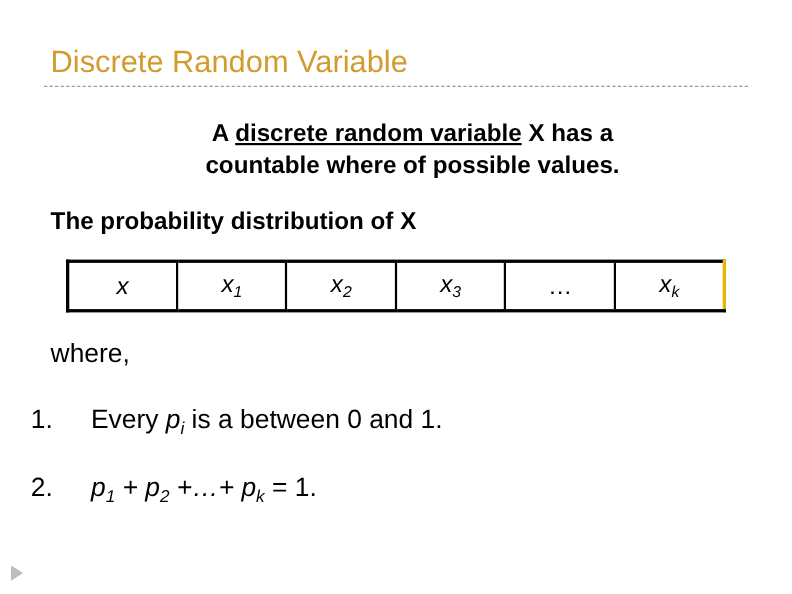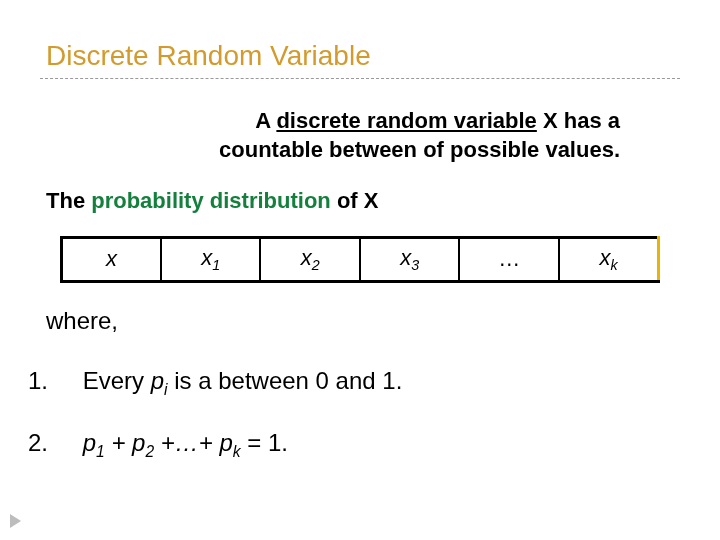--- a/index.html
+++ b/index.html
@@ -19,33 +19,33 @@
     padding-left: 6px;
   }
   .divider {
     border-top: 1px dashed #999;
     margin-bottom: 28px;
   }
   .definition {
     font-size: 22px;
     font-weight: bold;
     color: #000;
-    text-align: right;
+    text-align: center;
     padding: 0 60px 0 90px;
     line-height: 1.3;
     margin-bottom: 24px;
   }
   .underline { text-decoration: underline; }
   .subhead {
     font-size: 22px;
     font-weight: bold;
     padding-left: 6px;
     margin-bottom: 22px;
   }
-  .red { color: #15803d; }
+  .red { color: #000000; }
   table {
     border-collapse: collapse;
     margin: 0 auto 20px auto;
     width: 600px;
   }
   td {
     border: 2px solid #000;
     text-align: center;
     font-size: 22px;
     padding: 6px 4px;
@@ -83,21 +83,21 @@
   }
 </style>
 </head>
 <body>
 
 <h1 class="title">Discrete Random Variable</h1>
 <div class="divider"></div>
 
 <p class="definition">
   <span>A </span><span class="underline">discrete random variable</span><span> X has a</span><br>
-  <span>countable between of possible values.</span>
+  <span>countable where of possible values.</span>
 </p>
 
 <p class="subhead">
   <span>The </span><span class="red">probability distribution</span><span> of X</span>
 </p>
 
 <table>
   <tbody>
       <tr>
     <td class="first"><span class="it">x</span></td>

